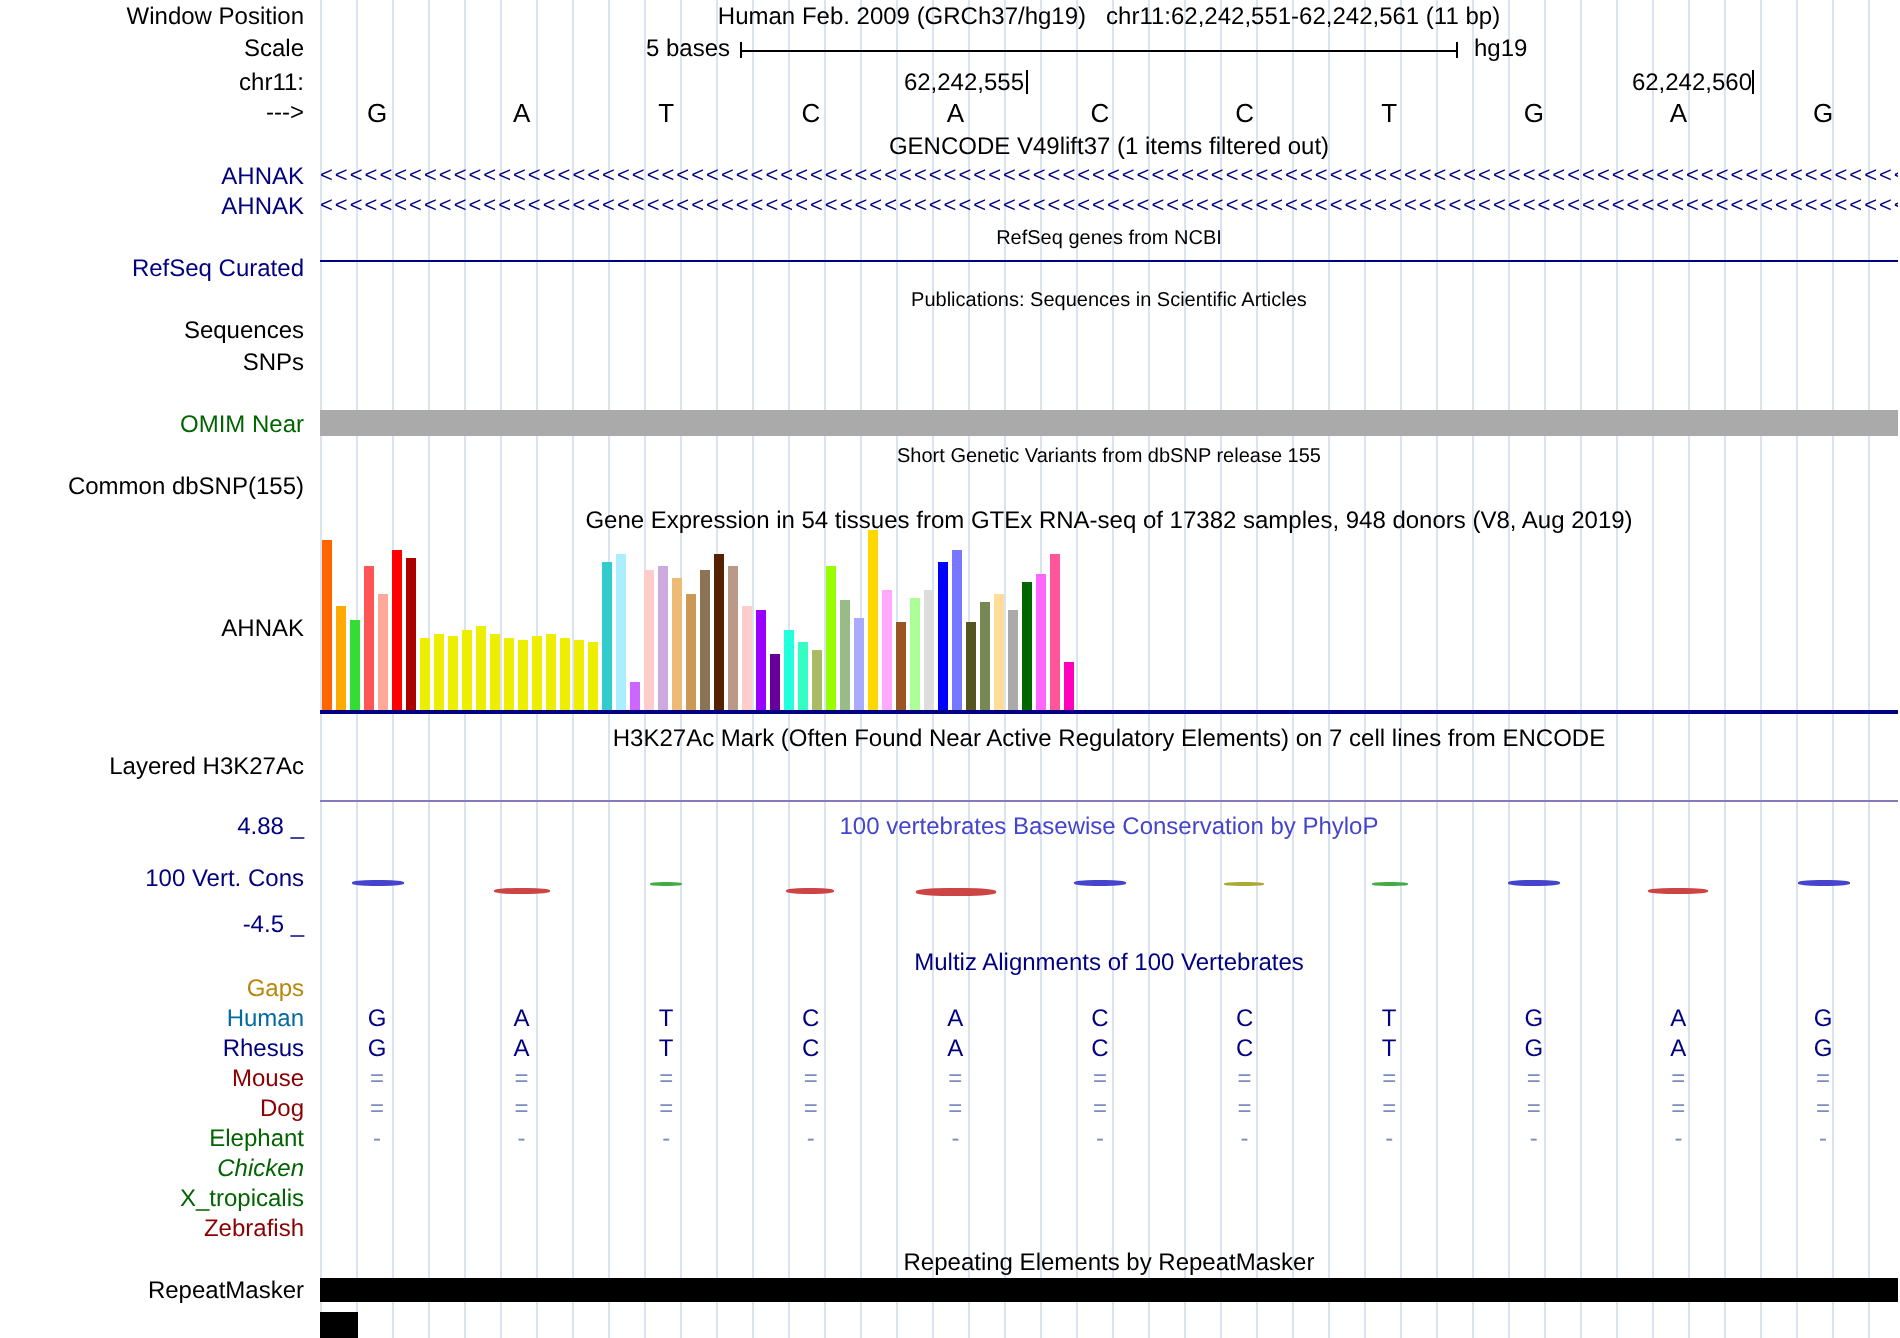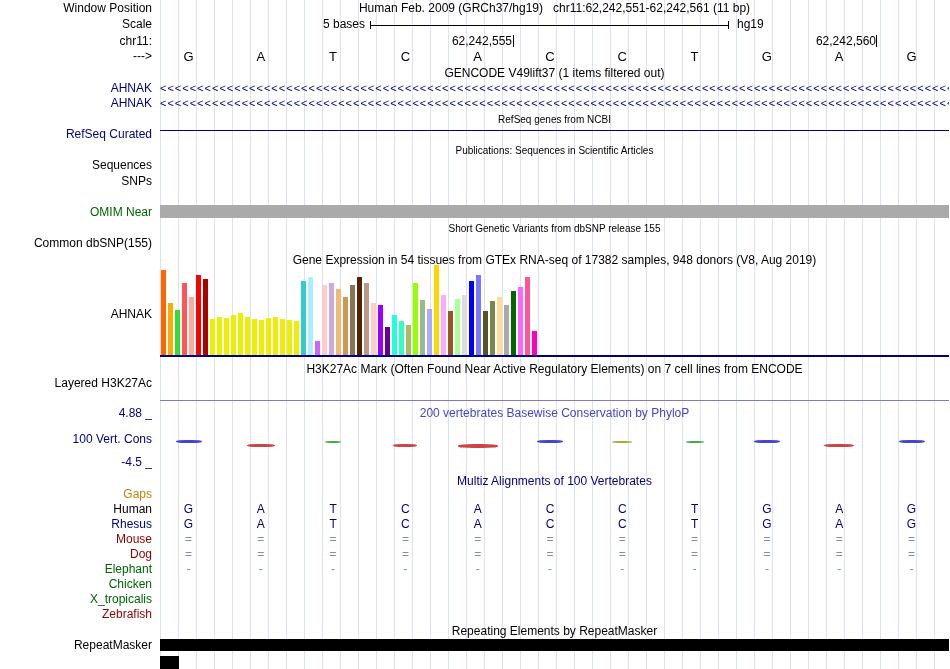--- a/index.html
+++ b/index.html
@@ -92,21 +92,21 @@
   <div class="cap" style="top:254px">Gene Expression in 54 tissues from GTEx RNA-seq of 17382 samples, 948 donors (V8, Aug 2019)</div>
   <div class="lbl" style="top:308px">AHNAK</div>
 
   <div class="hline" style="top:355px;height:2px;background:#000080"></div>
 
   <div class="cap" style="top:363px">H3K27Ac Mark (Often Found Near Active Regulatory Elements) on 7 cell lines from ENCODE</div>
   <div class="lbl" style="top:377px">Layered H3K27Ac</div>
   <div class="hline" style="top:400px;height:1px;background:#8877bb"></div>
 
   <div class="lbl navy" style="top:407px">4.88 _</div>
-  <div class="cap phylop" style="top:407px">200 vertebrates Basewise Conservation by PhyloP</div>
+  <div class="cap phylop" style="top:407px">100 vertebrates Basewise Conservation by PhyloP</div>
   <div class="lbl navy" style="top:433px">100 Vert. Cons</div>
   <div class="lbl navy" style="top:456px">-4.5 _</div>
 
   <div class="cap navy" style="top:475px">Multiz Alignments of 100 Vertebrates</div>
 
   <div class="cap" style="top:625px">Repeating Elements by RepeatMasker</div>
   <div class="lbl" style="top:639px">RepeatMasker</div>
   <div class="hline" style="top:639px;height:12px;background:#000000"></div>
   <div style="position:absolute;left:160px;top:656px;width:19px;height:13px;background:#000000"></div>
 <div class="base" style="position: absolute; left: 176.5px; top: 50px; width: 24px;">G</div>
@@ -179,21 +179,21 @@
     <div class="mark" style="position: absolute; left: 325.1px; top: 441px; width: 16px; height: 2px; background: rgb(68, 170, 68);"></div>
     <div class="mark" style="position: absolute; left: 393.4px; top: 444px; width: 24px; height: 3px; background: rgb(204, 68, 68);"></div>
     <div class="mark" style="position: absolute; left: 457.7px; top: 444px; width: 40px; height: 4px; background: rgb(204, 68, 68);"></div>
     <div class="mark" style="position: absolute; left: 537px; top: 440px; width: 26px; height: 3px; background: rgb(68, 68, 204);"></div>
     <div class="mark" style="position: absolute; left: 612.3px; top: 441px; width: 20px; height: 2px; background: rgb(170, 170, 51);"></div>
     <div class="mark" style="position: absolute; left: 685.6px; top: 441px; width: 18px; height: 2px; background: rgb(68, 170, 68);"></div>
     <div class="mark" style="position: absolute; left: 753.9px; top: 440px; width: 26px; height: 3px; background: rgb(68, 68, 204);"></div>
     <div class="mark" style="position: absolute; left: 824.2px; top: 444px; width: 30px; height: 3px; background: rgb(204, 68, 68);"></div>
     <div class="mark" style="position: absolute; left: 898.5px; top: 440px; width: 26px; height: 3px; background: rgb(68, 68, 204);"></div>
     <div class="lbl" style="position: absolute; top: 488px; color: rgb(184, 134, 11);">Gaps</div>
-    <div class="lbl" style="position: absolute; top: 503px; color: #000000;">Human</div>
+    <div class="lbl" style="position: absolute; top: 503px; color: #0369a1;">Human</div>
     <div class="cell" style="position: absolute; left: 176.5px; top: 503px; width: 24px; color: rgb(0, 0, 128);">G</div>
     <div class="cell" style="position: absolute; left: 248.8px; top: 503px; width: 24px; color: rgb(0, 0, 128);">A</div>
     <div class="cell" style="position: absolute; left: 321.1px; top: 503px; width: 24px; color: rgb(0, 0, 128);">T</div>
     <div class="cell" style="position: absolute; left: 393.4px; top: 503px; width: 24px; color: rgb(0, 0, 128);">C</div>
     <div class="cell" style="position: absolute; left: 465.7px; top: 503px; width: 24px; color: rgb(0, 0, 128);">A</div>
     <div class="cell" style="position: absolute; left: 538px; top: 503px; width: 24px; color: rgb(0, 0, 128);">C</div>
     <div class="cell" style="position: absolute; left: 610.3px; top: 503px; width: 24px; color: rgb(0, 0, 128);">C</div>
     <div class="cell" style="position: absolute; left: 682.6px; top: 503px; width: 24px; color: rgb(0, 0, 128);">T</div>
     <div class="cell" style="position: absolute; left: 754.9px; top: 503px; width: 24px; color: rgb(0, 0, 128);">G</div>
     <div class="cell" style="position: absolute; left: 827.2px; top: 503px; width: 24px; color: rgb(0, 0, 128);">A</div>
@@ -239,16 +239,16 @@
     <div class="cell" style="position: absolute; left: 248.8px; top: 563px; width: 24px; color: rgb(123, 140, 191);">-</div>
     <div class="cell" style="position: absolute; left: 321.1px; top: 563px; width: 24px; color: rgb(123, 140, 191);">-</div>
     <div class="cell" style="position: absolute; left: 393.4px; top: 563px; width: 24px; color: rgb(123, 140, 191);">-</div>
     <div class="cell" style="position: absolute; left: 465.7px; top: 563px; width: 24px; color: rgb(123, 140, 191);">-</div>
     <div class="cell" style="position: absolute; left: 538px; top: 563px; width: 24px; color: rgb(123, 140, 191);">-</div>
     <div class="cell" style="position: absolute; left: 610.3px; top: 563px; width: 24px; color: rgb(123, 140, 191);">-</div>
     <div class="cell" style="position: absolute; left: 682.6px; top: 563px; width: 24px; color: rgb(123, 140, 191);">-</div>
     <div class="cell" style="position: absolute; left: 754.9px; top: 563px; width: 24px; color: rgb(123, 140, 191);">-</div>
     <div class="cell" style="position: absolute; left: 827.2px; top: 563px; width: 24px; color: rgb(123, 140, 191);">-</div>
     <div class="cell" style="position: absolute; left: 899.5px; top: 563px; width: 24px; color: rgb(123, 140, 191);">-</div>
-    <div class="lbl" style="position: absolute; top: 578px; color: rgb(0, 100, 0);">Chicken</div>
+    <div class="lbl" style="position: absolute; top: 578px; color: rgb(0, 100, 0); font-style: italic;">Chicken</div>
     <div class="lbl" style="position: absolute; top: 593px; color: rgb(0, 100, 0);">X_tropicalis</div>
     <div class="lbl" style="position: absolute; top: 608px; color: rgb(139, 0, 0);">Zebrafish</div>
   </div>
 
 </body></html>

